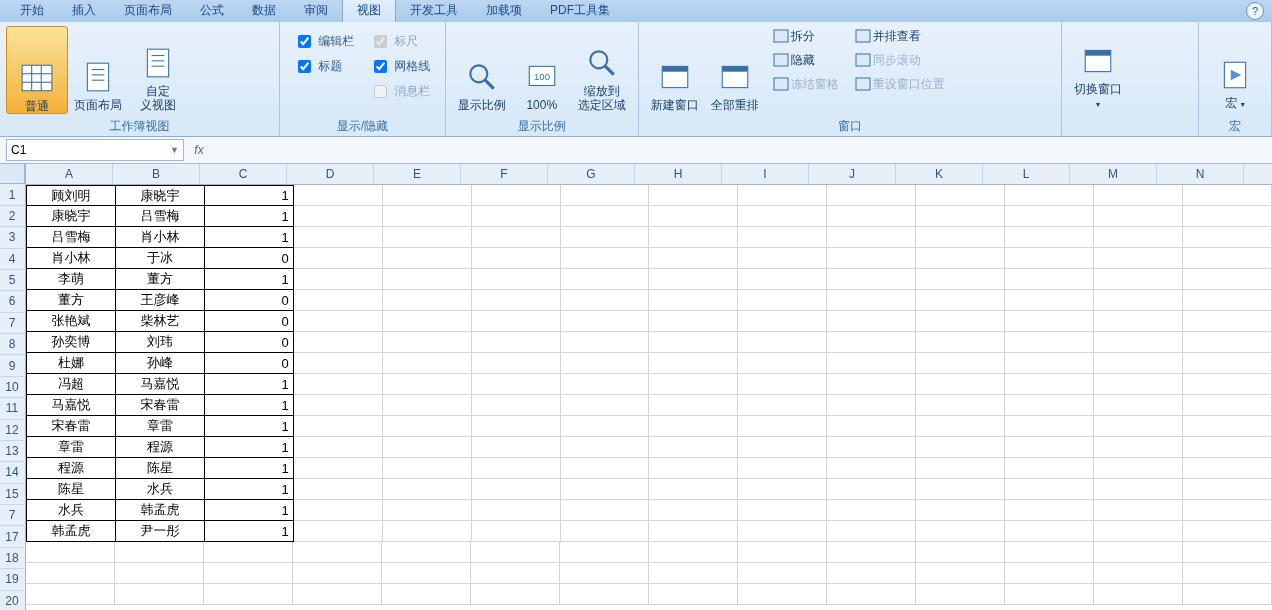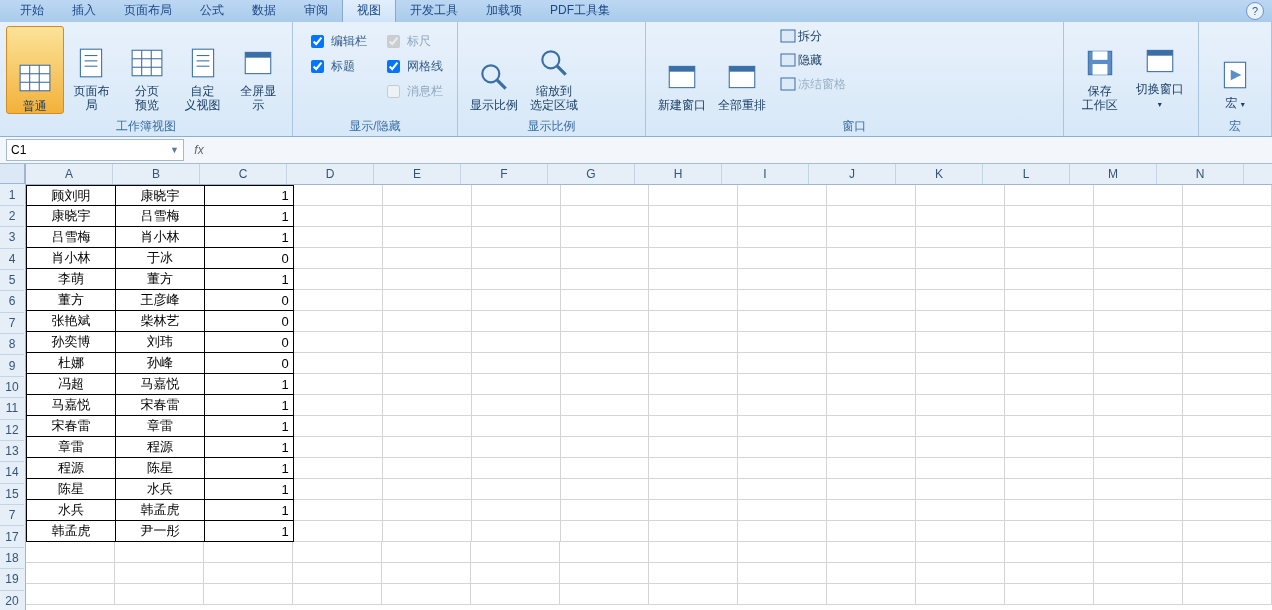--- a/index.html
+++ b/index.html
@@ -83,48 +83,27 @@
               <line x1="10" y1="9" x2="22" y2="9" stroke="#3a6ea5"></line>
               <line x1="10" y1="14" x2="22" y2="14" stroke="#3a6ea5"></line>
               <line x1="10" y1="19" x2="22" y2="19" stroke="#3a6ea5"></line>
             </svg>
           </div>
           <div class="lbl">页面布局</div>
         </div>
         <div class="bigbtn">
           <div class="ic">
             <svg viewBox="0 0 32 32">
-              <rect x="2" y="4" width="28" height="24" fill="#fff" stroke="#3a6ea5"></rect>
-              <line x1="2" y1="12" x2="30" y2="12" stroke="#3a6ea5"></line>
-              <line x1="2" y1="20" x2="30" y2="20" stroke="#3a6ea5"></line>
-              <line x1="11" y1="4" x2="11" y2="28" stroke="#3a6ea5"></line>
-              <line x1="20" y1="4" x2="20" y2="28" stroke="#3a6ea5"></line>
-            </svg>
-          </div>
-          <div class="lbl">分页<br>预览</div>
-        </div>
-        <div class="bigbtn">
-          <div class="ic">
-            <svg viewBox="0 0 32 32">
               <rect x="6" y="3" width="20" height="26" fill="#fff" stroke="#3a6ea5"></rect>
               <line x1="10" y1="9" x2="22" y2="9" stroke="#3a6ea5"></line>
               <line x1="10" y1="14" x2="22" y2="14" stroke="#3a6ea5"></line>
               <line x1="10" y1="19" x2="22" y2="19" stroke="#3a6ea5"></line>
             </svg>
           </div>
           <div class="lbl">自定<br>义视图</div>
-        </div>
-        <div class="bigbtn">
-          <div class="ic">
-            <svg viewBox="0 0 32 32">
-              <rect x="4" y="6" width="24" height="20" fill="#fff" stroke="#3a6ea5"></rect>
-              <rect x="4" y="6" width="24" height="5" fill="#3a6ea5"></rect>
-            </svg>
-          </div>
-          <div class="lbl">全屏显示</div>
         </div>
       </div>
     <div class="group-title">工作簿视图</div>
   </div>
 
   <div class="group" style="width:160px">
     <div class="group-body">
       <div class="chkcol" id="g1c2">
           <label>
             <input type="checkbox" checked="" style="">
@@ -160,20 +139,29 @@
             <svg viewBox="0 0 32 32">
               <circle cx="13" cy="13" r="8" fill="none" stroke="#3a6ea5" stroke-width="2"></circle>
               <line x1="19" y1="19" x2="27" y2="27" stroke="#3a6ea5" stroke-width="3"></line>
             </svg>
           </div>
           <div class="lbl">显示比例</div>
         </div>
         <div class="bigbtn">
           <div class="ic">
             <svg viewBox="0 0 32 32">
+              <rect x="4" y="6" width="24" height="18" fill="#fff" stroke="#3a6ea5"></rect>
+              <text x="16" y="19" font-size="9" text-anchor="middle" fill="#3a6ea5">100</text>
+            </svg>
+          </div>
+          <div class="lbl">100%</div>
+        </div>
+        <div class="bigbtn">
+          <div class="ic">
+            <svg viewBox="0 0 32 32">
               <circle cx="13" cy="13" r="8" fill="none" stroke="#3a6ea5" stroke-width="2"></circle>
               <line x1="19" y1="19" x2="27" y2="27" stroke="#3a6ea5" stroke-width="3"></line>
             </svg>
           </div>
           <div class="lbl">缩放到<br>选定区域</div>
         </div>
       </div>
     <div class="group-title">显示比例</div>
   </div>
 
@@ -218,36 +206,52 @@
           </div>
           <div class="sbtn disabled">
             <span class="sic">
               <svg viewBox="0 0 16 16">
                 <rect x="1" y="2" width="14" height="12" fill="#dceaf7" stroke="#3a6ea5"></rect>
               </svg>
             </span>
             <span>冻结窗格</span>
           </div>
         </div>
+      <div class="smallbtns" id="g3s2">
+          <div class="sbtn">
+            <span class="sic">
+              <svg viewBox="0 0 16 16">
+                <rect x="1" y="2" width="14" height="12" fill="#dceaf7" stroke="#3a6ea5"></rect>
+              </svg>
+            </span>
+            <span>并排查看</span>
+          </div>
+          <div class="sbtn disabled">
+            <span class="sic">
+              <svg viewBox="0 0 16 16">
+                <rect x="1" y="2" width="14" height="12" fill="#dceaf7" stroke="#3a6ea5"></rect>
+              </svg>
+            </span>
+            <span>同步滚动</span>
+          </div>
+          <div class="sbtn disabled">
+            <span class="sic">
+              <svg viewBox="0 0 16 16">
+                <rect x="1" y="2" width="14" height="12" fill="#dceaf7" stroke="#3a6ea5"></rect>
+              </svg>
+            </span>
+            <span>重设窗口位置</span>
+          </div>
+        </div>
     </div>
     <div class="group-title">窗口</div>
   </div>
 
   <div class="group" style="width:130px">
     <div class="group-body" id="g4">
-        <div class="bigbtn">
-          <div class="ic">
-            <svg viewBox="0 0 32 32">
-              <rect x="5" y="5" width="22" height="22" fill="#5b8dc9" stroke="#3a6ea5"></rect>
-              <rect x="9" y="5" width="14" height="8" fill="#fff"></rect>
-              <rect x="9" y="17" width="14" height="10" fill="#fff"></rect>
-            </svg>
-          </div>
-          <div class="lbl">保存<br>工作区</div>
-        </div>
         <div class="bigbtn">
           <div class="ic">
             <svg viewBox="0 0 32 32">
               <rect x="4" y="6" width="24" height="20" fill="#fff" stroke="#3a6ea5"></rect>
               <rect x="4" y="6" width="24" height="5" fill="#3a6ea5"></rect>
             </svg>
           </div>
           <div class="lbl">切换窗口 <span style="font-size:8px">▾</span></div>
         </div>
       </div>

